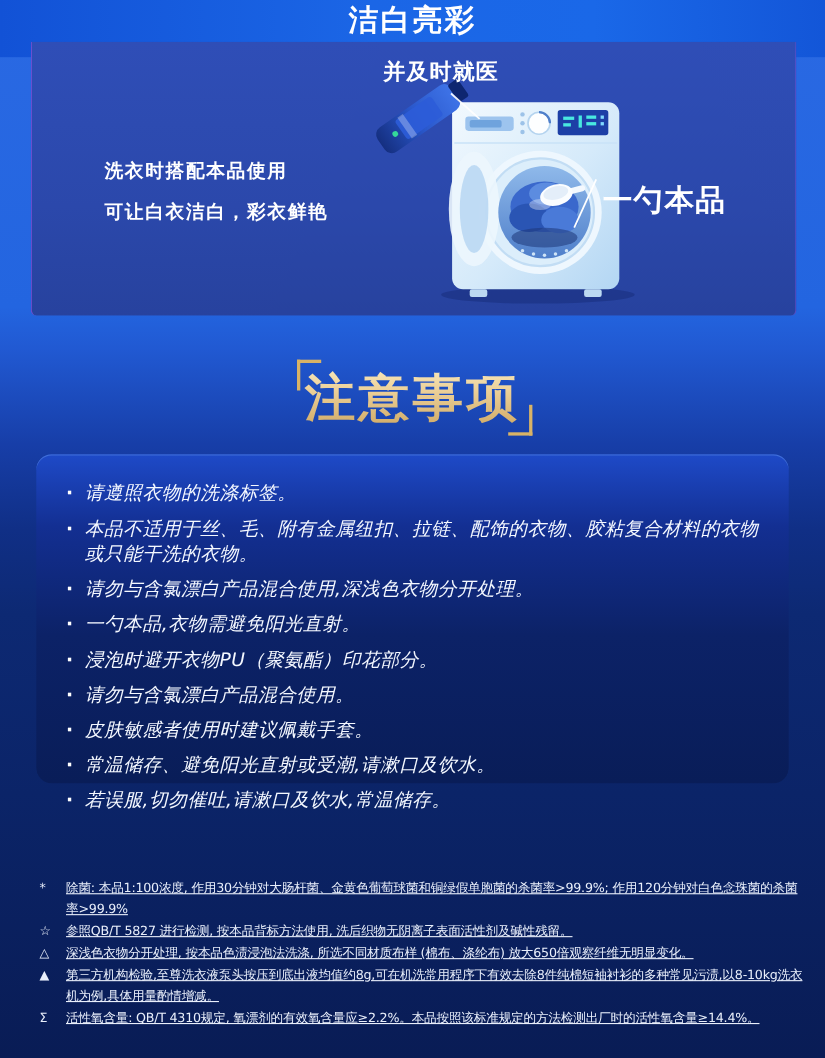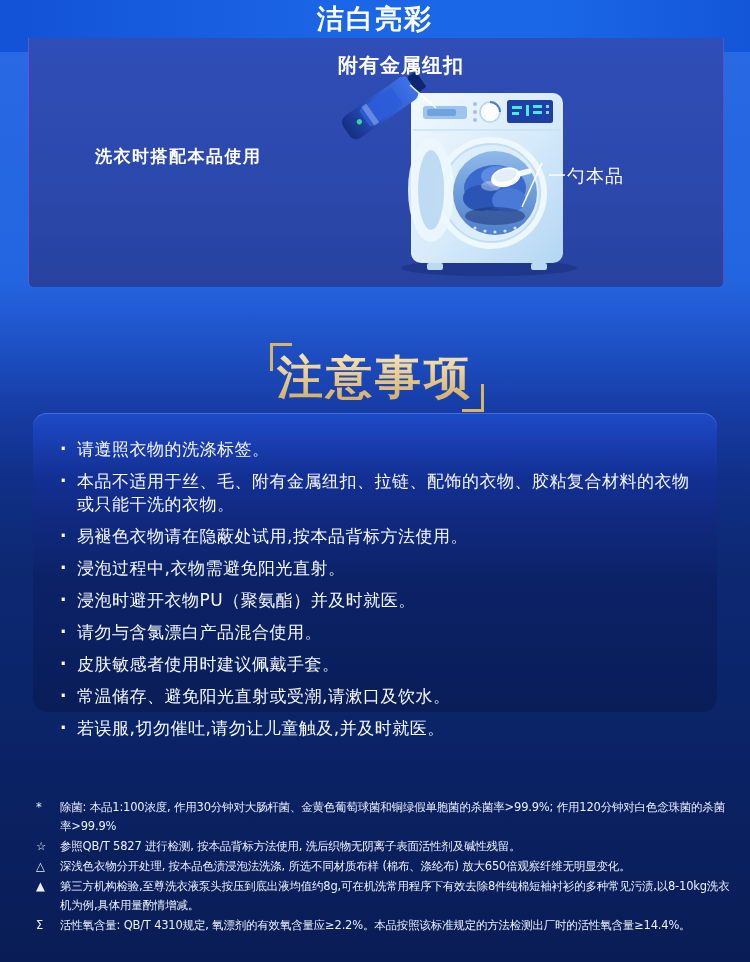--- a/index.html
+++ b/index.html
@@ -28,49 +28,49 @@
     border-radius:0 0 5px 5px;
   }
   .panel-subtitle{
     position:absolute;left:300px;top:14px;width:144px;text-align:center;
     font-size:20px;font-weight:700;letter-spacing:1px;color:#fff;
   }
   .hero-svg{position:absolute;left:0;top:0;width:694px;height:249px;}
   .hero-caption{position:absolute;left:66px;top:100px;font-weight:700;}
   .hero-caption .cap-line{font-size:17px;line-height:37px;letter-spacing:1.5px;white-space:nowrap;}
   .scoop-label{
-    position:absolute;left:519px;top:126px;font-size:18px;font-weight:400;
+    position:absolute;left:519px;top:126px;font-size:27px;font-weight:700;
     letter-spacing:1px;white-space:nowrap;
   }
   
-  .notice-wrap{position:absolute;left:0;top:340px;width:750px;height:74px;}
+  .notice-wrap{position:absolute;left:0;top:324px;width:750px;height:74px;}
   .notice-title{
     width:100%;text-align:center;font-size:46px;font-weight:700;letter-spacing:3px;
     line-height:74px;color:#e3bd79;
     background:linear-gradient(180deg,#fdf3cd 0%,#ecd098 42%,#c89f58 100%);
     -webkit-background-clip:text;background-clip:text;-webkit-text-fill-color:transparent;
   }
   .bracket{position:absolute;width:19px;height:25px;}
   .bracket-tl{left:270px;top:3px;border-left:3px solid #d9b366;border-top:3px solid #d9b366;}
   .bracket-br{left:462px;bottom:2px;border-right:3px solid #d9b366;border-bottom:3px solid #d9b366;}
   
   .card{
     position:absolute;left:33px;top:413px;width:684px;height:299px;border-radius:14px;
     background:linear-gradient(180deg,#1e4ac8 0%,#132f92 22%,#0c2267 55%,#091d58 100%);
     box-shadow:inset 0 1px 0 rgba(130,180,255,.35);
   }
   .notice-list{list-style:none;margin:0;padding:25px 26px 0 27px;}
   .notice-item{display:flex;margin-bottom:9px;}
   .notice-item .dot{flex:0 0 17px;font-weight:700;font-size:17px;line-height:23px;}
-  .notice-item .txt{flex:1;font-size:17px;line-height:23px;letter-spacing:.5px;color:#f4f8ff;}
+  .notice-item .txt{flex:1;font-size:17px;line-height:23px;letter-spacing:.5px;color:#f4f8ff;font-style:italic;}
   
   .footnotes{position:absolute;left:36px;top:798px;width:700px;}
   .foot-row{display:flex;margin-bottom:1px;}
   .foot-sym{flex:0 0 24px;font-size:11.5px;line-height:19px;color:#e9effb;}
-  .foot-txt{flex:1;font-size:11.5px;line-height:19px;letter-spacing:-.2px;color:#e9effb;}
+  .foot-txt{flex:1;font-size:11.5px;line-height:19px;letter-spacing:-.2px;color:#e9effb;text-decoration:underline;}
 </style>
 </head>
 <body>
 
 <div class="page">
 
   <div class="top-band">
     <div class="top-title">洁白亮彩</div>
   </div>
 
@@ -153,24 +153,25 @@
         <rect x="336" y="59" width="6" height="23" fill="rgba(255,255,255,0.28)"></rect>
         <rect x="390" y="61" width="11" height="19" rx="2" fill="#0e2670"></rect>
         <circle cx="326" cy="70" r="2.6" fill="#35d89a"></circle>
       </g>
 
       <line x1="381" y1="47" x2="407" y2="70" stroke="#ffffff" stroke-width="1.6" opacity="0.92"></line>
 
       <line x1="493" y1="169" x2="513" y2="125" stroke="#ffffff" stroke-width="1.6"></line>
     </svg>
 
-    <div class="panel-subtitle">附有金属纽扣</div>
+    <div class="panel-subtitle">并及时就医</div>
 
     <div class="hero-caption">
       <div class="cap-line">洗衣时搭配本品使用</div>
+      <div class="cap-line">可让白衣洁白，彩衣鲜艳</div>
     </div>
 
     <div class="scoop-label">一勺本品</div>
   </div>
 
   <div class="notice-wrap">
     <div class="bracket bracket-tl"></div>
     <div class="notice-title">注意事项</div>
     <div class="bracket bracket-br"></div>
   </div>
@@ -180,45 +181,45 @@
       <li class="notice-item">
         <span class="dot">·</span>
         <span class="txt">请遵照衣物的洗涤标签。</span>
       </li>
       <li class="notice-item">
         <span class="dot">·</span>
         <span class="txt">本品不适用于丝、毛、附有金属纽扣、拉链、配饰的衣物、胶粘复合材料的衣物或只能干洗的衣物。</span>
       </li>
       <li class="notice-item">
         <span class="dot">·</span>
-        <span class="txt">易褪色衣物请在隐蔽处试用,按本品背标方法使用。</span>
-      </li>
-      <li class="notice-item">
-        <span class="dot">·</span>
-        <span class="txt">浸泡过程中,衣物需避免阳光直射。</span>
-      </li>
-      <li class="notice-item">
-        <span class="dot">·</span>
-        <span class="txt">浸泡时避开衣物PU（聚氨酯）并及时就医。</span>
+        <span class="txt">请勿与含氯漂白产品混合使用,深浅色衣物分开处理。</span>
+      </li>
+      <li class="notice-item">
+        <span class="dot">·</span>
+        <span class="txt">一勺本品,衣物需避免阳光直射。</span>
+      </li>
+      <li class="notice-item">
+        <span class="dot">·</span>
+        <span class="txt">浸泡时避开衣物PU（聚氨酯）印花部分。</span>
       </li>
       <li class="notice-item">
         <span class="dot">·</span>
         <span class="txt">请勿与含氯漂白产品混合使用。</span>
       </li>
       <li class="notice-item">
         <span class="dot">·</span>
         <span class="txt">皮肤敏感者使用时建议佩戴手套。</span>
       </li>
       <li class="notice-item">
         <span class="dot">·</span>
         <span class="txt">常温储存、避免阳光直射或受潮,请漱口及饮水。</span>
       </li>
       <li class="notice-item">
         <span class="dot">·</span>
-        <span class="txt">若误服,切勿催吐,请勿让儿童触及,并及时就医。</span>
+        <span class="txt">若误服,切勿催吐,请漱口及饮水,常温储存。</span>
       </li>
     </ul>
   </div>
 
   <div class="footnotes">
     <div class="foot-row">
       <span class="foot-sym">*</span>
       <span class="foot-txt">除菌: 本品1:100浓度, 作用30分钟对大肠杆菌、金黄色葡萄球菌和铜绿假单胞菌的杀菌率&gt;99.9%; 作用120分钟对白色念珠菌的杀菌率&gt;99.9%</span>
     </div>
     <div class="foot-row">

